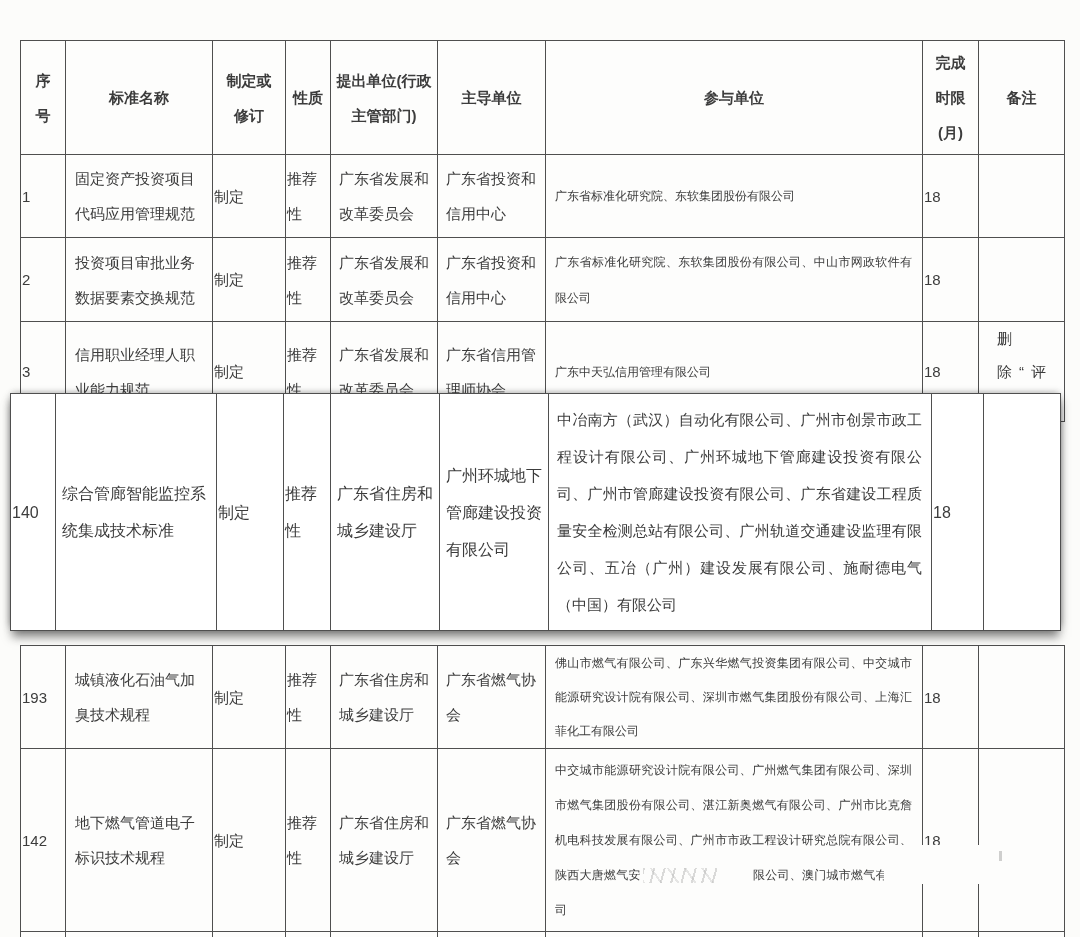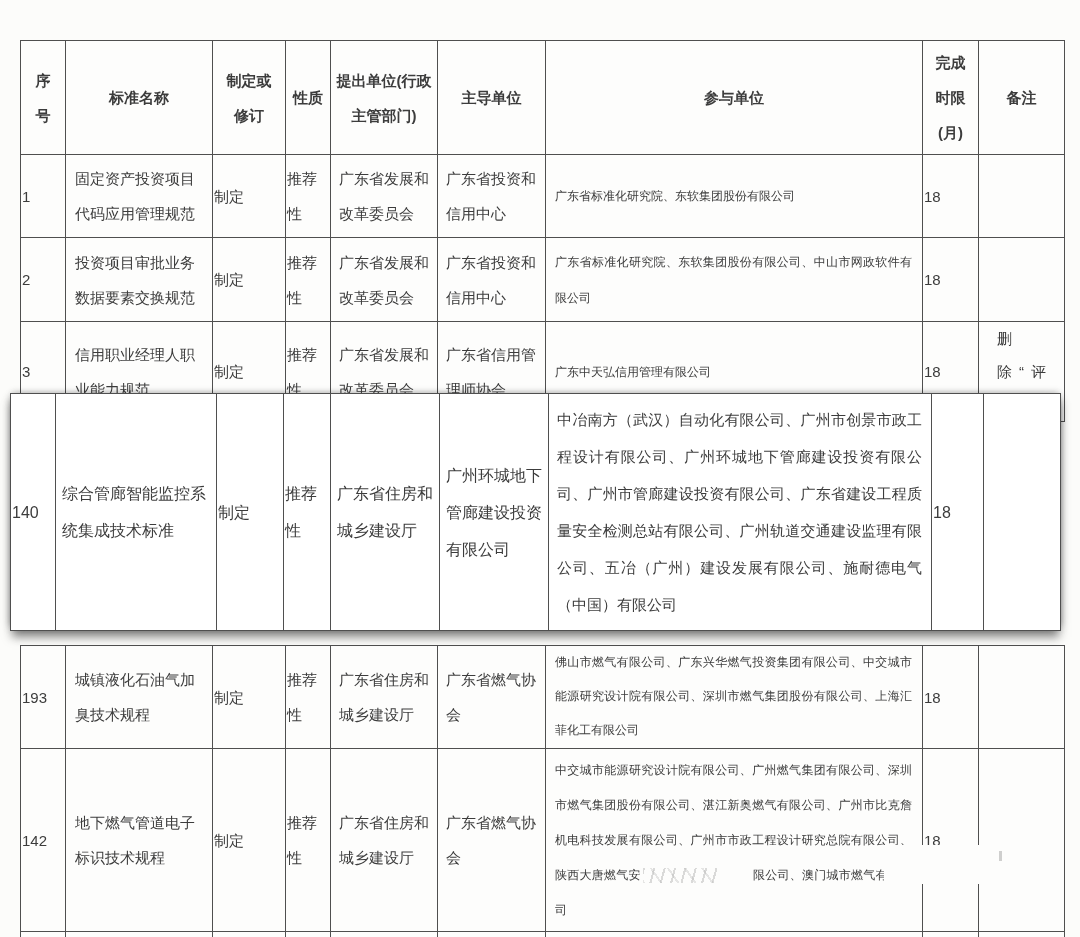--- a/index.html
+++ b/index.html
@@ -46,21 +46,21 @@
     text-align:justify; text-align-last:left;
     padding:0 10px 0 9px; font-size:12px; line-height:36px;
   }
   .c-remark{text-align:justify; text-align-last:left; padding:0 18px; line-height:33px;}
 
   .tbl-card .c-center{line-height:37px;}
   .tbl-card .c-name{line-height:37px; padding:0 2px 0 6px;margin-top:41px;}
   .tbl-card .c-unit{line-height:37px; padding:0 2px 0 6px;}
   .tbl-card .c-part{font-size:15px; line-height:37px; padding:0 9px 0 8px;}
 
-  .tbl-bottom .r141 .c-part{line-height:34px;font-family:Liberation Mono, monospace;}
+  .tbl-bottom .r141 .c-part{line-height:34px;}
   .tbl-bottom .r142 .c-part{line-height:35px;}
 
   .erase-gap{
     display:inline-block; width:112px; height:15px; vertical-align:middle;
     background:#fdfdfc; position:relative;
   }
   .erase-gap::before{
     content:""; position:absolute; left:2px; top:0; width:74px; height:15px; opacity:0.55;
     background:
       repeating-linear-gradient(105deg, rgba(110,110,110,0.45) 0 2px, transparent 2px 10px),

